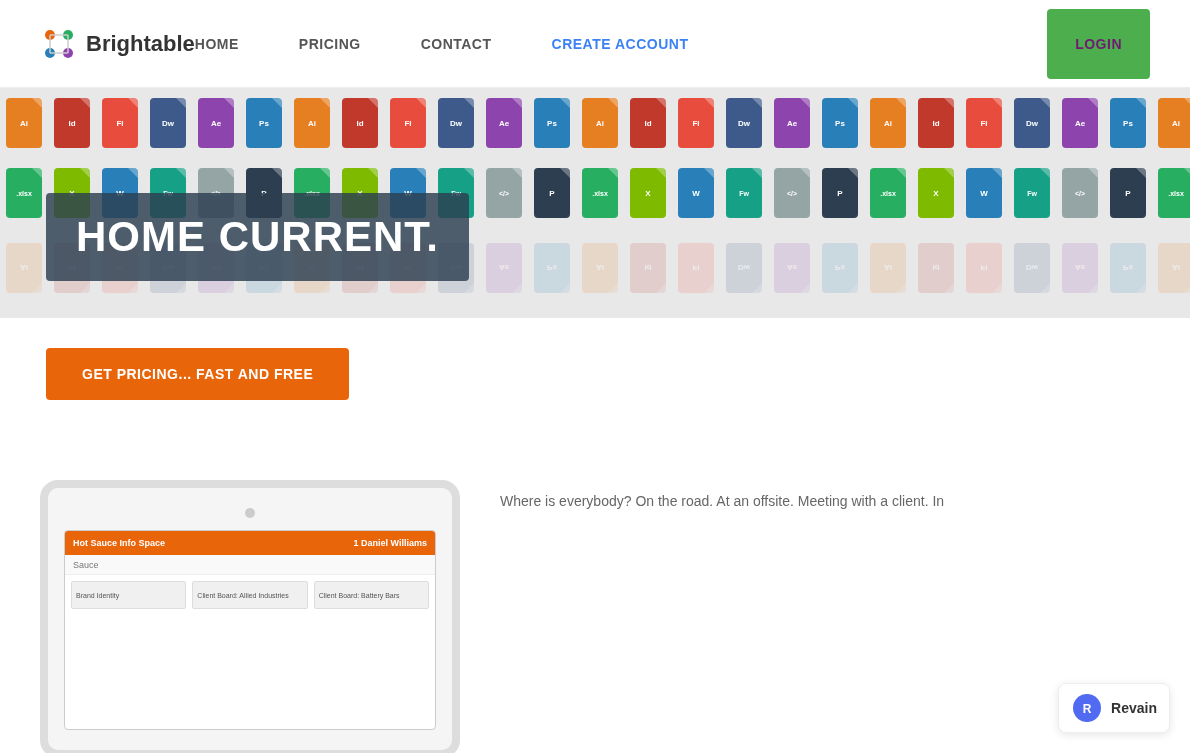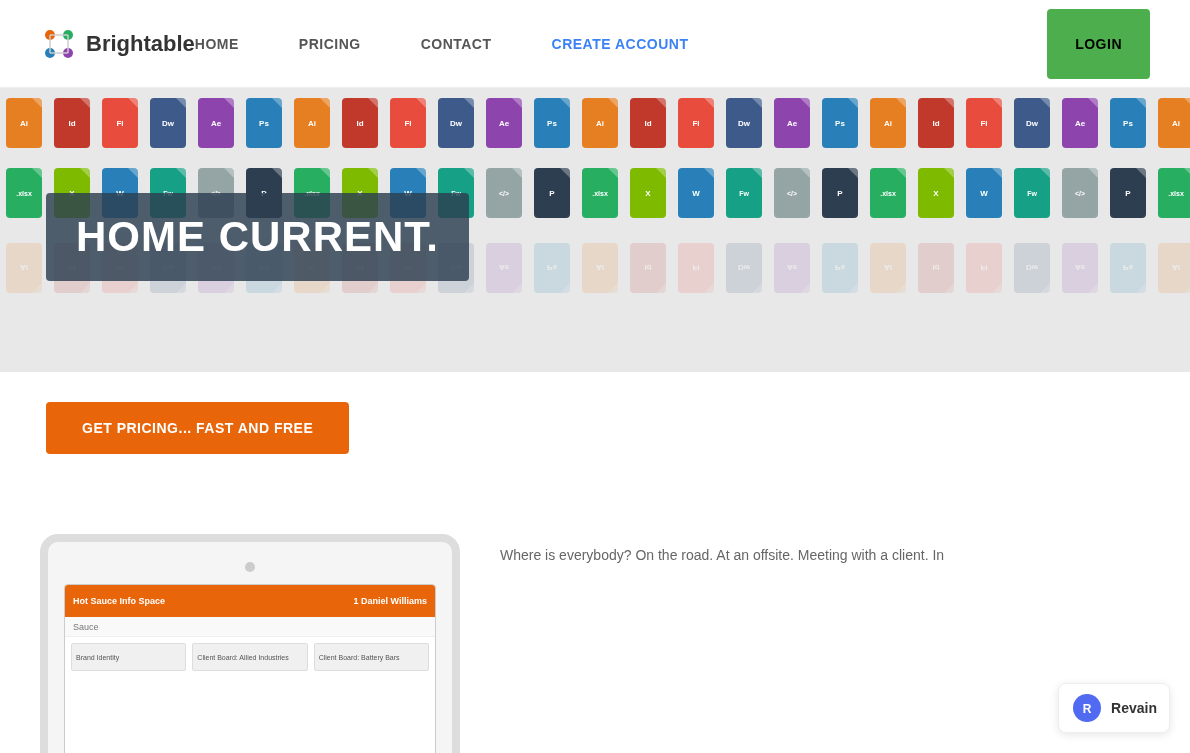--- a/index.html
+++ b/index.html
@@ -41,35 +41,35 @@
       text-decoration: none;
       letter-spacing: 0.5px;
       cursor: pointer;
     }
     .nav-link.active-orange {
       color: #3b82f6;
     }
     .login-btn {
       margin-left: auto;
       background: #4cae4c;
-      color: #000000;
+      color: #701a75;
       border: none;
       padding: 27px 28px;
       font-size: 14px;
       font-weight: bold;
       cursor: pointer;
       border-radius: 4px;
       letter-spacing: 0.5px;
     }
 
     
     .hero {
       position: relative;
       width: 1190px;
-      height: 284px;
+      height: 230px;
       overflow: hidden;
       background: #e8e8e8;
     }
 
     
     .file-icons-strip {
       position: absolute;
       top: 0;
       left: 0;
       width: 100%;
@@ -204,21 +204,21 @@
     .tablet-screen {
       background: #fff;
       border: 1px solid #ccc;
       border-radius: 4px;
       overflow: hidden;
       height: 200px;
     }
 
     .tablet-screen-header {
       background: #e8650a;
-      height: 32px;
+      height: 24px;
       display: flex;
       align-items: center;
       padding: 0 8px;
     }
 
     .tablet-screen-header span {
       color: #fff;
       font-size: 9px;
       font-weight: bold;
     }

